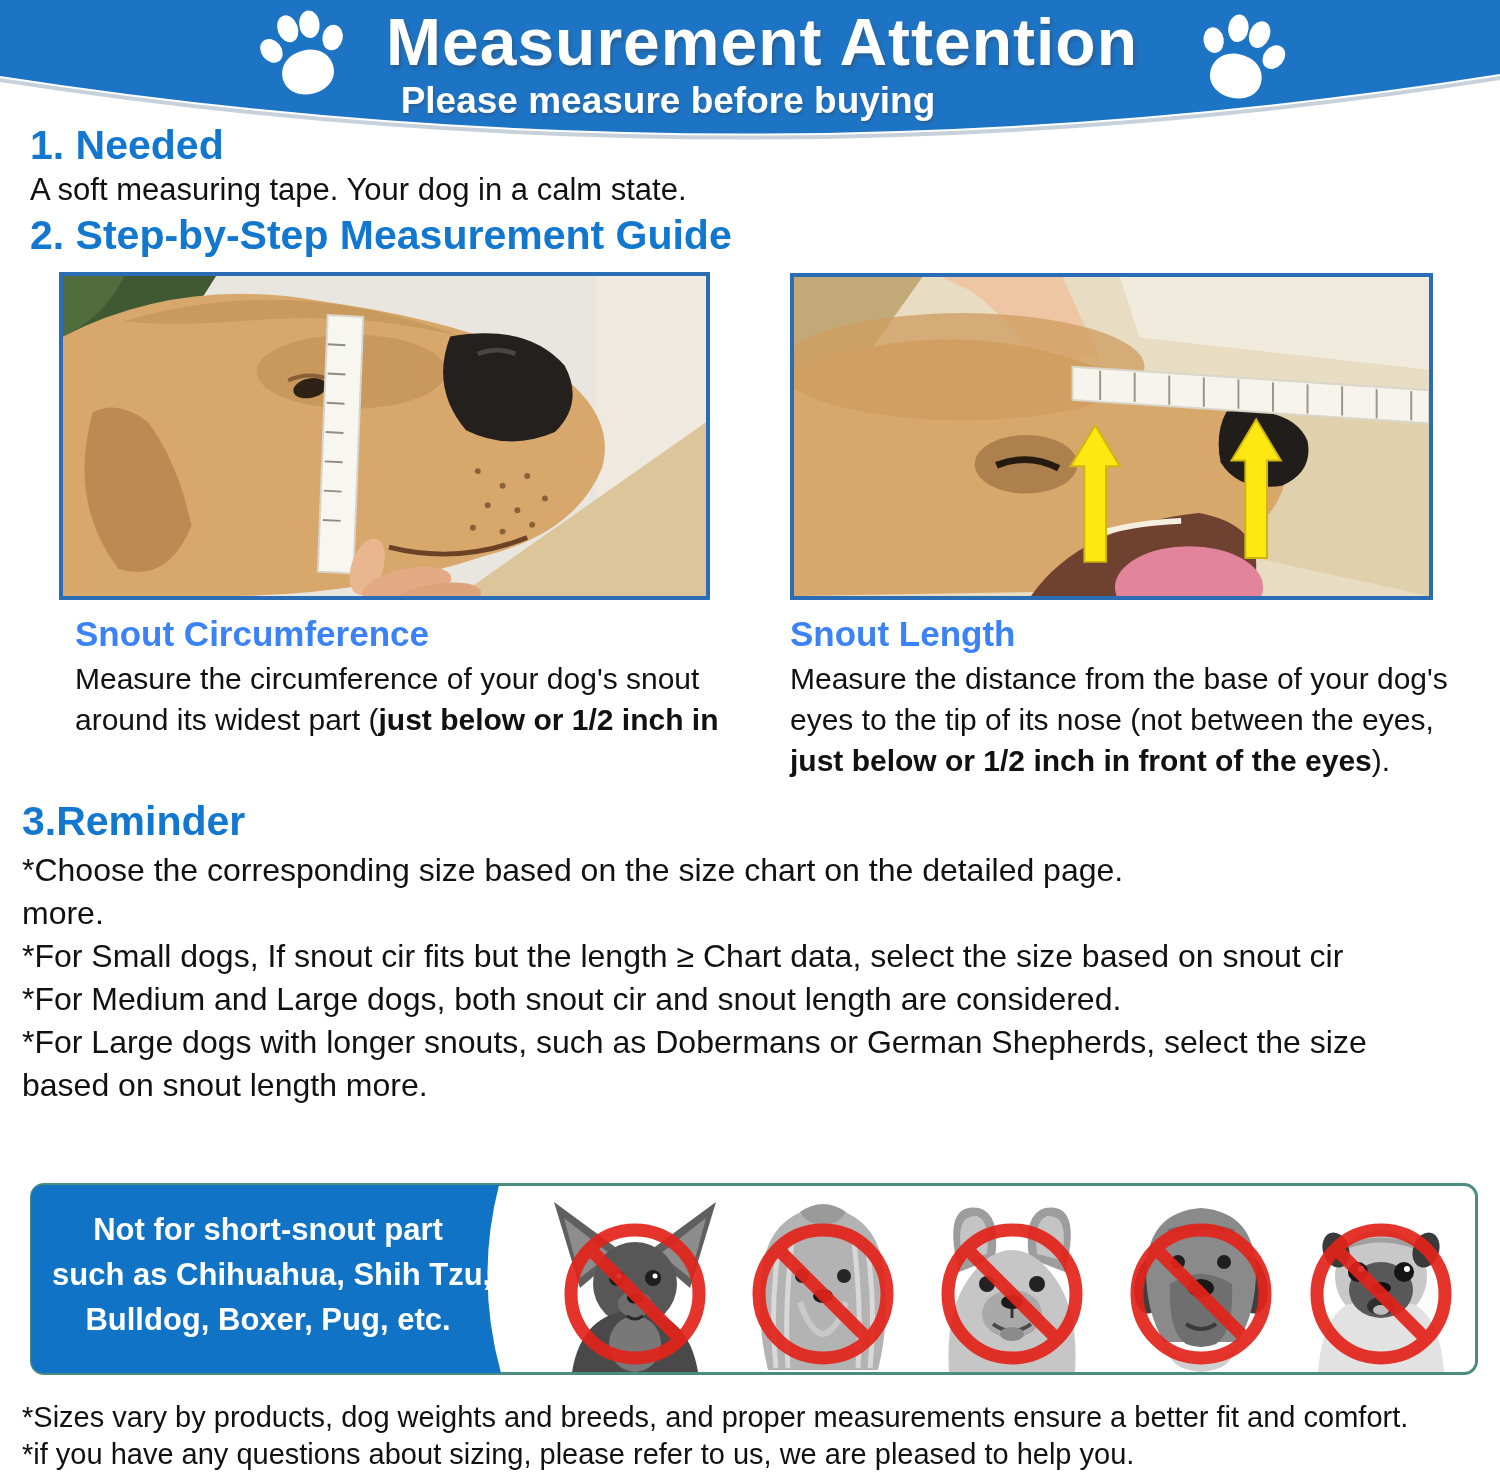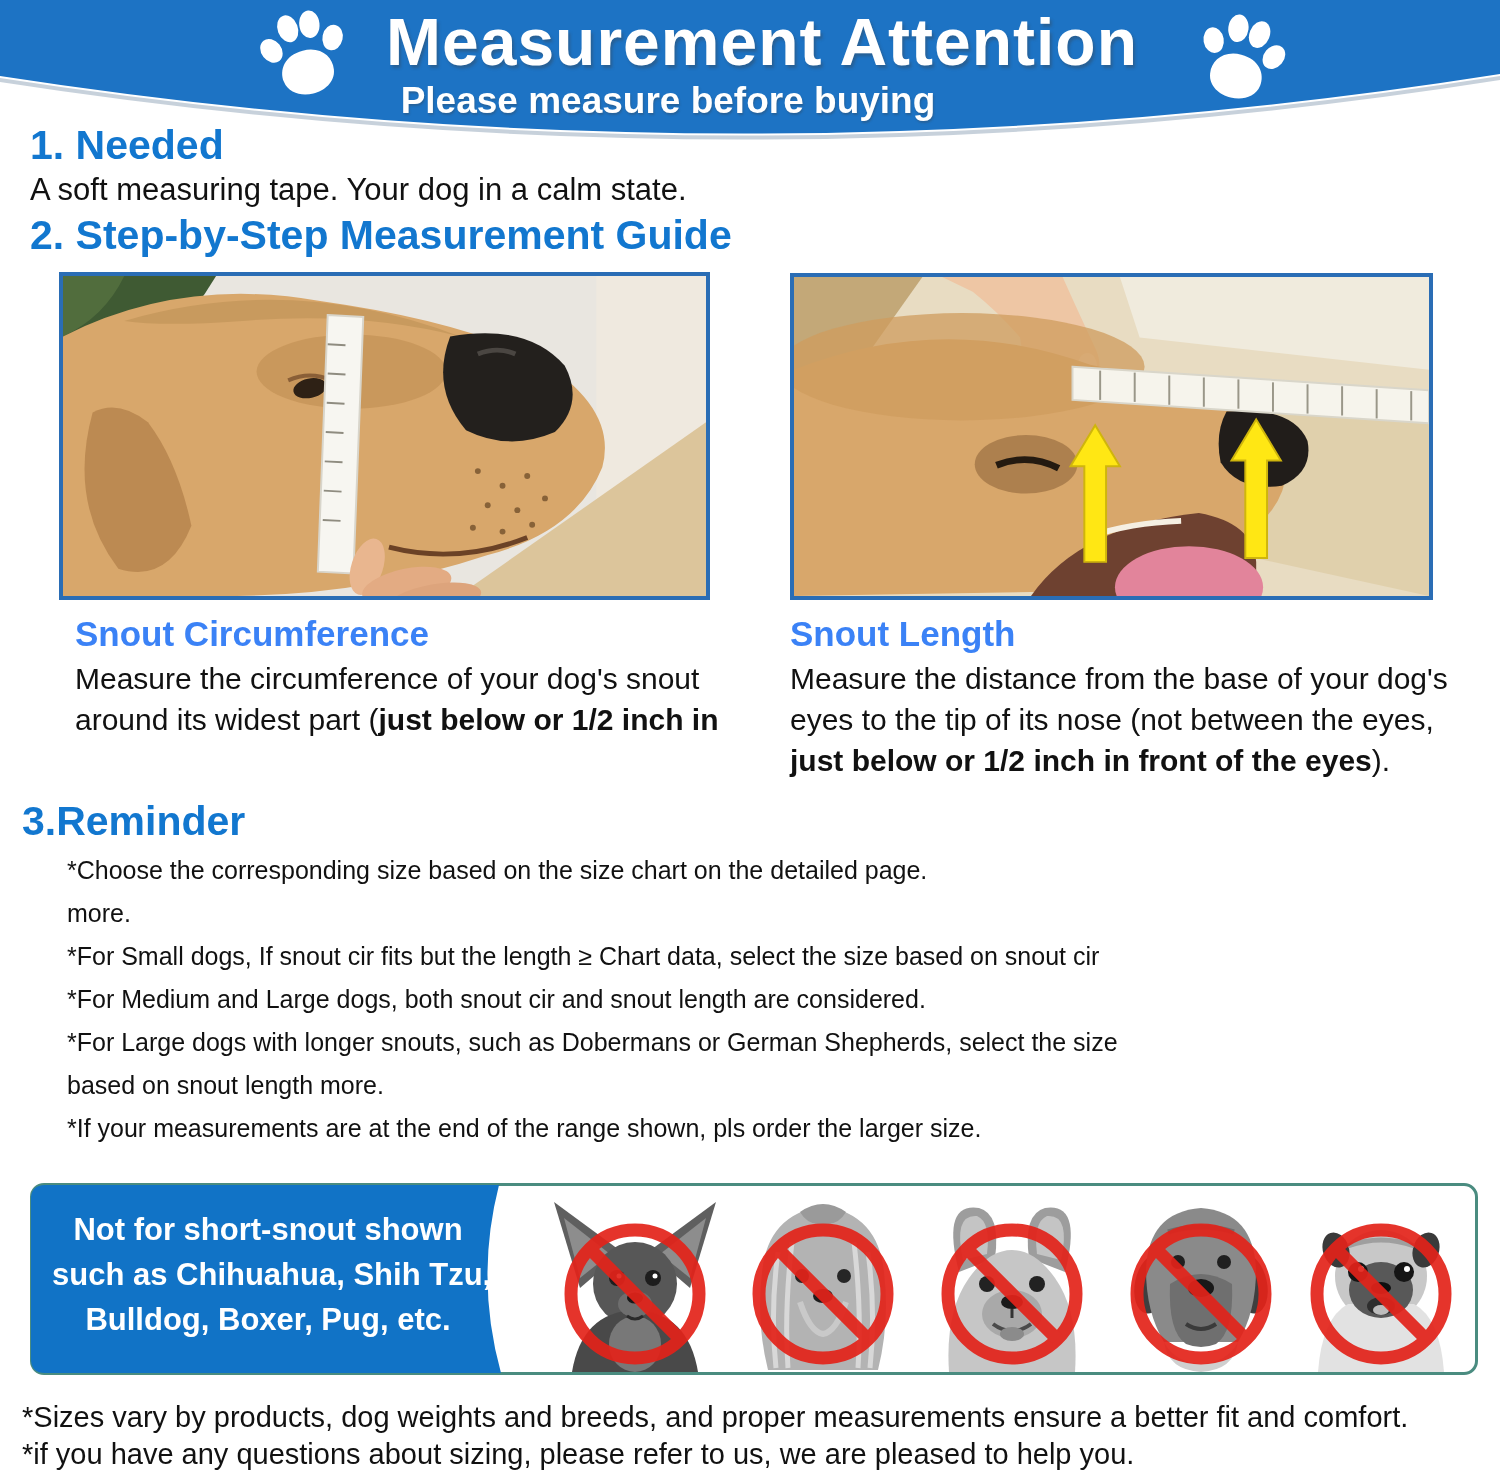--- a/index.html
+++ b/index.html
@@ -27,21 +27,21 @@
 
   .cap-title { font-size:35px; font-weight:bold; color:#3b82f6; }
   .cap-title-left { left:75px; top:614px; }
   .cap-title-right { left:790px; top:614px; }
   .cap-desc { font-size:30px; line-height:41px; color:#111; }
   .cap-desc-left { left:75px; top:658px; }
   .cap-desc-right { left:790px; top:658px; }
   .cap-desc b, .notice b { font-weight:bold; }
 
   .h-reminder { left:22px; top:798px; }
-  .reminder { left:22px; top:849px; font-size:25px;margin-left:45px; }
+  .reminder { left:22px; top:849px; font-size:32px; }
   .reminder div { line-height:43px; height:43px; }
 
   .panel { left:30px; top:1183px; width:1448px; height:192px; border:3px solid #4a8c80; border-radius:14px; background:#fff; }
   .notice-svg { left:31px; top:1185px; width:500px; height:188px; }
   .notice { left:52px; top:1207px; width:432px; text-align:center; font-size:31px; font-weight:bold; color:#fff; }
   .notice div { line-height:45px; height:45px; }
 
   .dog { top:1192px; width:186px; height:180px; }
   .dog-1 { left:542px; } .dog-2 { left:730px; } .dog-3 { left:919px; } .dog-4 { left:1108px; } .dog-5 { left:1288px; }
 
@@ -176,30 +176,29 @@
 </div>
 
 <div class="abs h-blue h-reminder">3.Reminder</div>
 <div class="abs reminder">
   <div class="nowrap">*Choose the corresponding size based on the size chart on the detailed page.</div>
   <div class="nowrap">more.</div>
   <div class="nowrap">*For Small dogs, If snout cir fits but the length ≥ Chart data, select the size based on snout cir</div>
   <div class="nowrap">*For Medium and Large dogs, both snout cir and snout length are considered.</div>
   <div class="nowrap">*For Large dogs with longer snouts, such as Dobermans or German Shepherds, select the size</div>
   <div class="nowrap">based on snout length more.</div>
-  <div class="nowrap">*If your measurements are at the end of the range shown, pls order the larger size.</div>
 </div>
 
 <div class="abs panel"></div>
 
 <svg class="abs notice-svg" viewBox="0 0 500 188" preserveAspectRatio="none">
   <path d="M14,0 H468 Q444,94 470,188 H14 Q0,188 0,174 V14 Q0,0 14,0 Z" fill="#1173c6"></path>
 </svg>
 <div class="abs notice">
-  <div class="nowrap">Not for short-snout shown</div>
+  <div class="nowrap">Not for short-snout part</div>
   <div class="nowrap">such as Chihuahua, Shih Tzu,</div>
   <div class="nowrap">Bulldog, Boxer, Pug, etc.</div>
 </div>
 
 <svg class="abs dog dog-1" viewBox="0 0 186 180">
   <path d="M38,96 L12,10 L80,60 Z" fill="#5f5f5f"></path>
     <path d="M148,96 L174,10 L106,60 Z" fill="#5f5f5f"></path>
   <path d="M38,86 L22,26 L68,62 Z" fill="#8d8d8d"></path>
     <path d="M148,86 L164,26 L118,62 Z" fill="#8d8d8d"></path>
   <circle cx="93" cy="92" r="42" fill="#575757"></circle>

